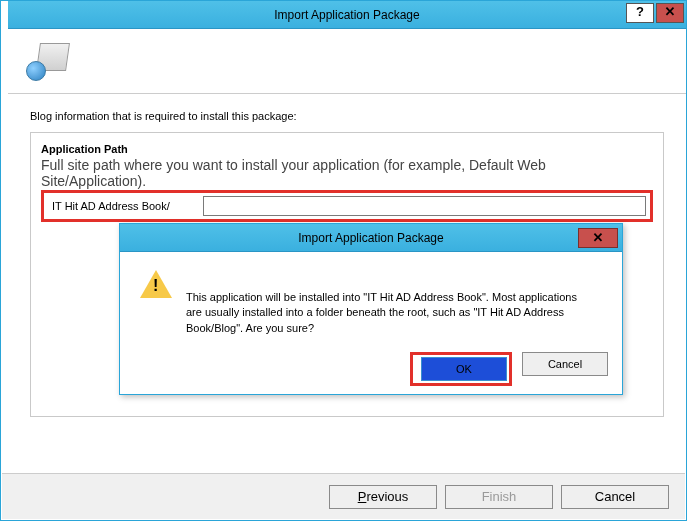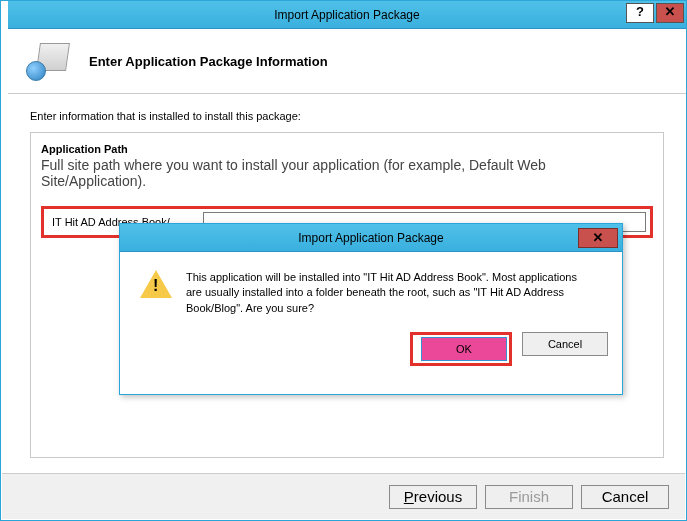--- a/index.html
+++ b/index.html
@@ -59,31 +59,31 @@
     
     .body {
       padding: 16px 22px 0 22px;
       font-size: 11px; color: #000;
     }
     .instruction { margin-bottom: 10px; }
 
     .group {
       border: 1px solid #c9c9c9;
       padding: 10px 10px 14px 10px;
-      height: 326px;
+      height: 285px;
       position: relative;
     }
     .group-title { font-weight: bold; margin-bottom: 2px; }
     .group-desc { color: #444; font-size: 14px; }
 
     .highlight-row {
       border: 3px solid #e2302a;
       display: flex; align-items: center;
       padding: 3px 4px;
-      margin-top: 17px;
+      margin-top: 1px;
     }
     .path-label { font-size: 11px; min-width: 155px; padding-left: 4px; }
     .path-input {
       flex: 1; height: 20px; border: 1px solid #7a7a7a;
       font-size: 11px; padding: 1px 4px;
     }
 
     
     .inner-dialog {
       position: absolute; left: 88px; top: 90px;
@@ -118,44 +118,44 @@
       width: 0; height: 0;
       border-left: 16px solid transparent;
       border-right: 16px solid transparent;
       border-bottom: 28px solid #f7c948;
       position: relative;
     }
     .warn-bang {
       position: absolute; left: 13px; top: 7px;
       font-weight: bold; font-size: 16px; color: #000;
     }
-    .msg-text { line-height: 1.4; max-width: 400px; }
+    .msg-text { line-height: 1.4; max-width: 400px; margin-top: 20px; }
 
     .inner-buttons {
       display: flex; justify-content: flex-end;
       padding: 8px 14px 12px 0;
     }
     .inner-buttons .dlg-btn {
       width: 86px; height: 24px; font-size: 11px;
       border: 1px solid #8a8a8a; background: #efefef;
       margin-left: 10px; cursor: pointer;
     }
     .ok-highlight { border: 3px solid #e2302a; padding: 2px; display: inline-block; }
-    .ok-highlight .dlg-btn { margin-left: 6px; border: 1px solid #3a90d0; background: #ec4899; }
+    .ok-highlight .dlg-btn { margin-left: 6px; border: 1px solid #3a90d0; background: #1d4ed8; }
 
     
     .bottom-bar {
       position: absolute; left: 1px; right: 1px; bottom: 1px;
       height: 46px; background: #f0f0f0;
       border-top: 1px solid #ccc;
       display: flex; justify-content: flex-end; align-items: center;
       padding-right: 16px;
     }
     .bottom-bar .nav-btn {
-      width: 88px; height: 24px; font-size: 15px;
+      width: 108px; height: 24px; font-size: 13px;
       border: 1px solid #8a8a8a; background: #efefef;
       margin-left: 8px; cursor: pointer;
     }
     .bottom-bar .nav-btn.disabled { color: #9a9a9a; cursor: default; }
     .u { text-decoration: underline; }
   </style>
 </head>
 <body>
 
 <div class="window">
@@ -166,25 +166,24 @@
       <div class="btn">?</div>
       <div class="btn close">✕</div>
     </div>
   </div>
 
   <div class="header-band">
     <div class="package-icon">
       <div class="package-box"></div>
       <div class="globe"></div>
     </div>
-    <div class="header-title">Enter Application Package Information</div>
   </div>
 
   <div class="body">
-    <div class="instruction">Enter information that is installed to install this package:</div>
+    <div class="instruction">Blog information that is required to install this package:</div>
 
     <div class="group">
       <div class="group-title">Application Path</div>
       <div class="group-desc">Full site path where you want to install your application (for example, Default Web Site/Application).</div>
 
       <div class="highlight-row">
         <span class="path-label">IT Hit AD Address Book/</span>
         <input class="path-input" type="text" value="" style="">
       </div>
 

